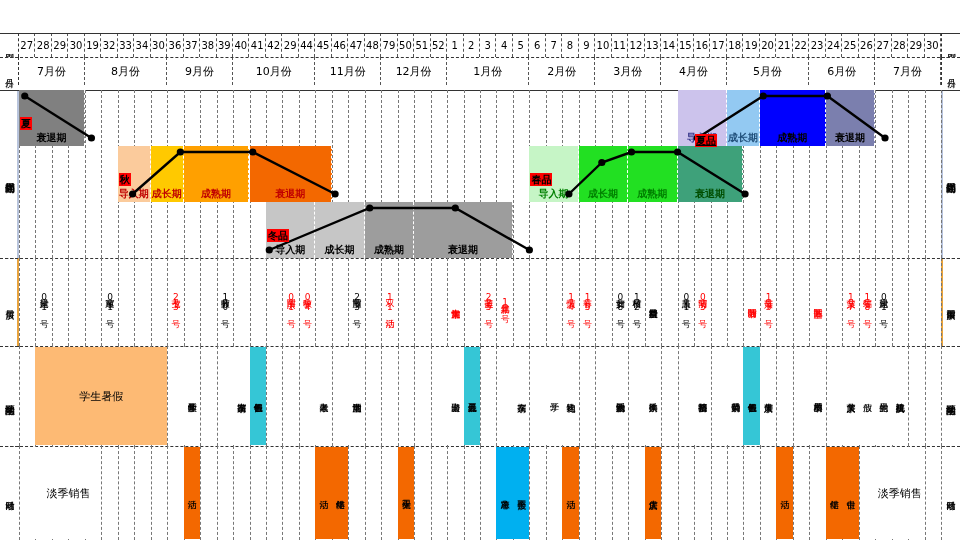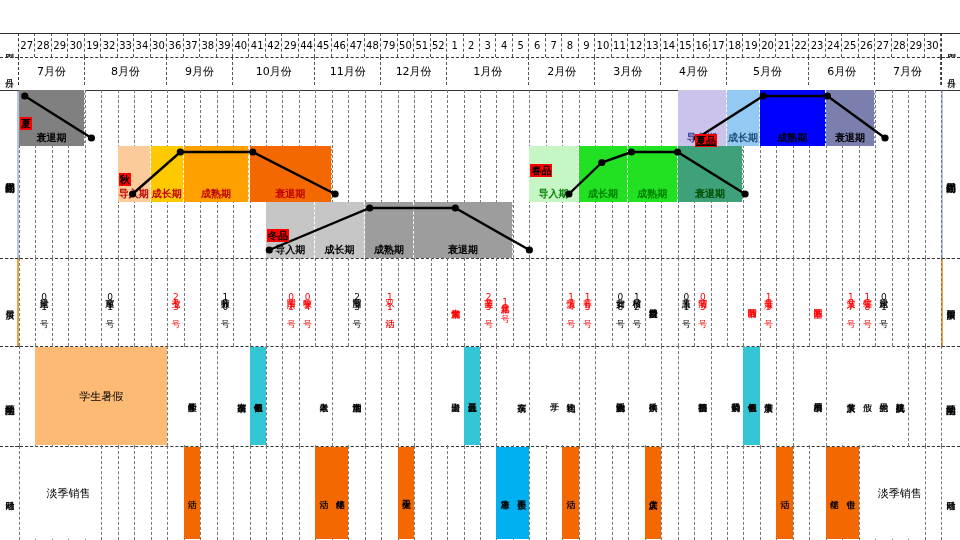--- a/index.html
+++ b/index.html
@@ -452,21 +452,21 @@
         <div class="seasontag" style="left: 118.786px; top: 173px;">秋</div>
         <div class="band" style="left: 265.964px; width: 49.3929px; top: 202px; height: 56px; background: rgb(198, 198, 198); color: rgb(0, 0, 0); z-index: 2;">导入期</div>
         <div class="band" style="left: 315.357px; width: 49.3929px; top: 202px; height: 56px; background: rgb(198, 198, 198); color: rgb(0, 0, 0); z-index: 2;">成长期</div>
         <div class="band" style="left: 364.75px; width: 49.3929px; top: 202px; height: 56px; background: rgb(157, 157, 157); color: rgb(0, 0, 0); z-index: 2;">成熟期</div>
         <div class="band" style="left: 414.143px; width: 98.7857px; top: 202px; height: 56px; background: rgb(157, 157, 157); color: rgb(0, 0, 0); z-index: 2;">衰退期</div>
         <div class="seasontag" style="left: 266.964px; top: 229px;">冬品</div>
         <div class="band" style="left: 529.393px; width: 49.3929px; top: 146px; height: 56px; background: rgb(198, 245, 198); color: rgb(0, 128, 0); z-index: 2;">导入期</div>
         <div class="band" style="left: 578.786px; width: 49.3929px; top: 146px; height: 56px; background: rgb(34, 224, 34); color: rgb(0, 128, 0); z-index: 2;">成长期</div>
         <div class="band" style="left: 628.179px; width: 49.3929px; top: 146px; height: 56px; background: rgb(34, 224, 34); color: rgb(0, 128, 0); z-index: 2;">成熟期</div>
         <div class="band" style="left: 677.571px; width: 65.8571px; top: 146px; height: 56px; background: rgb(62, 161, 122); color: rgb(0, 77, 0); z-index: 2;">衰退期</div>
-        <div class="seasontag" style="left: 530.393px; top: 164px;">春品</div>
+        <div class="seasontag" style="left: 530.393px; top: 173px;">春品</div>
         <div class="band" style="left: 677.571px; width: 49.3929px; top: 90px; height: 56px; background: rgb(204, 195, 236); color: rgb(58, 58, 140); z-index: 2;">导入期</div>
         <div class="band" style="left: 726.964px; width: 32.9286px; top: 90px; height: 56px; background: rgb(147, 201, 242); color: rgb(31, 78, 121); z-index: 2;">成长期</div>
         <div class="band" style="left: 759.893px; width: 65.8571px; top: 90px; height: 56px; background: rgb(0, 0, 255); color: rgb(0, 0, 0); z-index: 2;">成熟期</div>
         <div class="band" style="left: 825.75px; width: 49.3929px; top: 90px; height: 56px; background: rgb(123, 127, 174); color: rgb(0, 0, 0); z-index: 2;">衰退期</div>
         <div class="seasontag" style="left: 695.036px; top: 134px; text-decoration: underline;">夏品</div>
         <svg class="lines" width="960" height="540">
           <polyline points="24.7625,96 91.44285714285715,138" fill="none" stroke="#000" stroke-width="2.4"></polyline>
           <circle cx="24.7625" cy="96" r="3.6" fill="#000"></circle>
           <circle cx="91.44285714285715" cy="138" r="3.6" fill="#000"></circle>
           <polyline points="132.60357142857146,194 180.35000000000002,152 252.79285714285714,152 335.1142857142857,194" fill="none" stroke="#000" stroke-width="2.4"></polyline>

